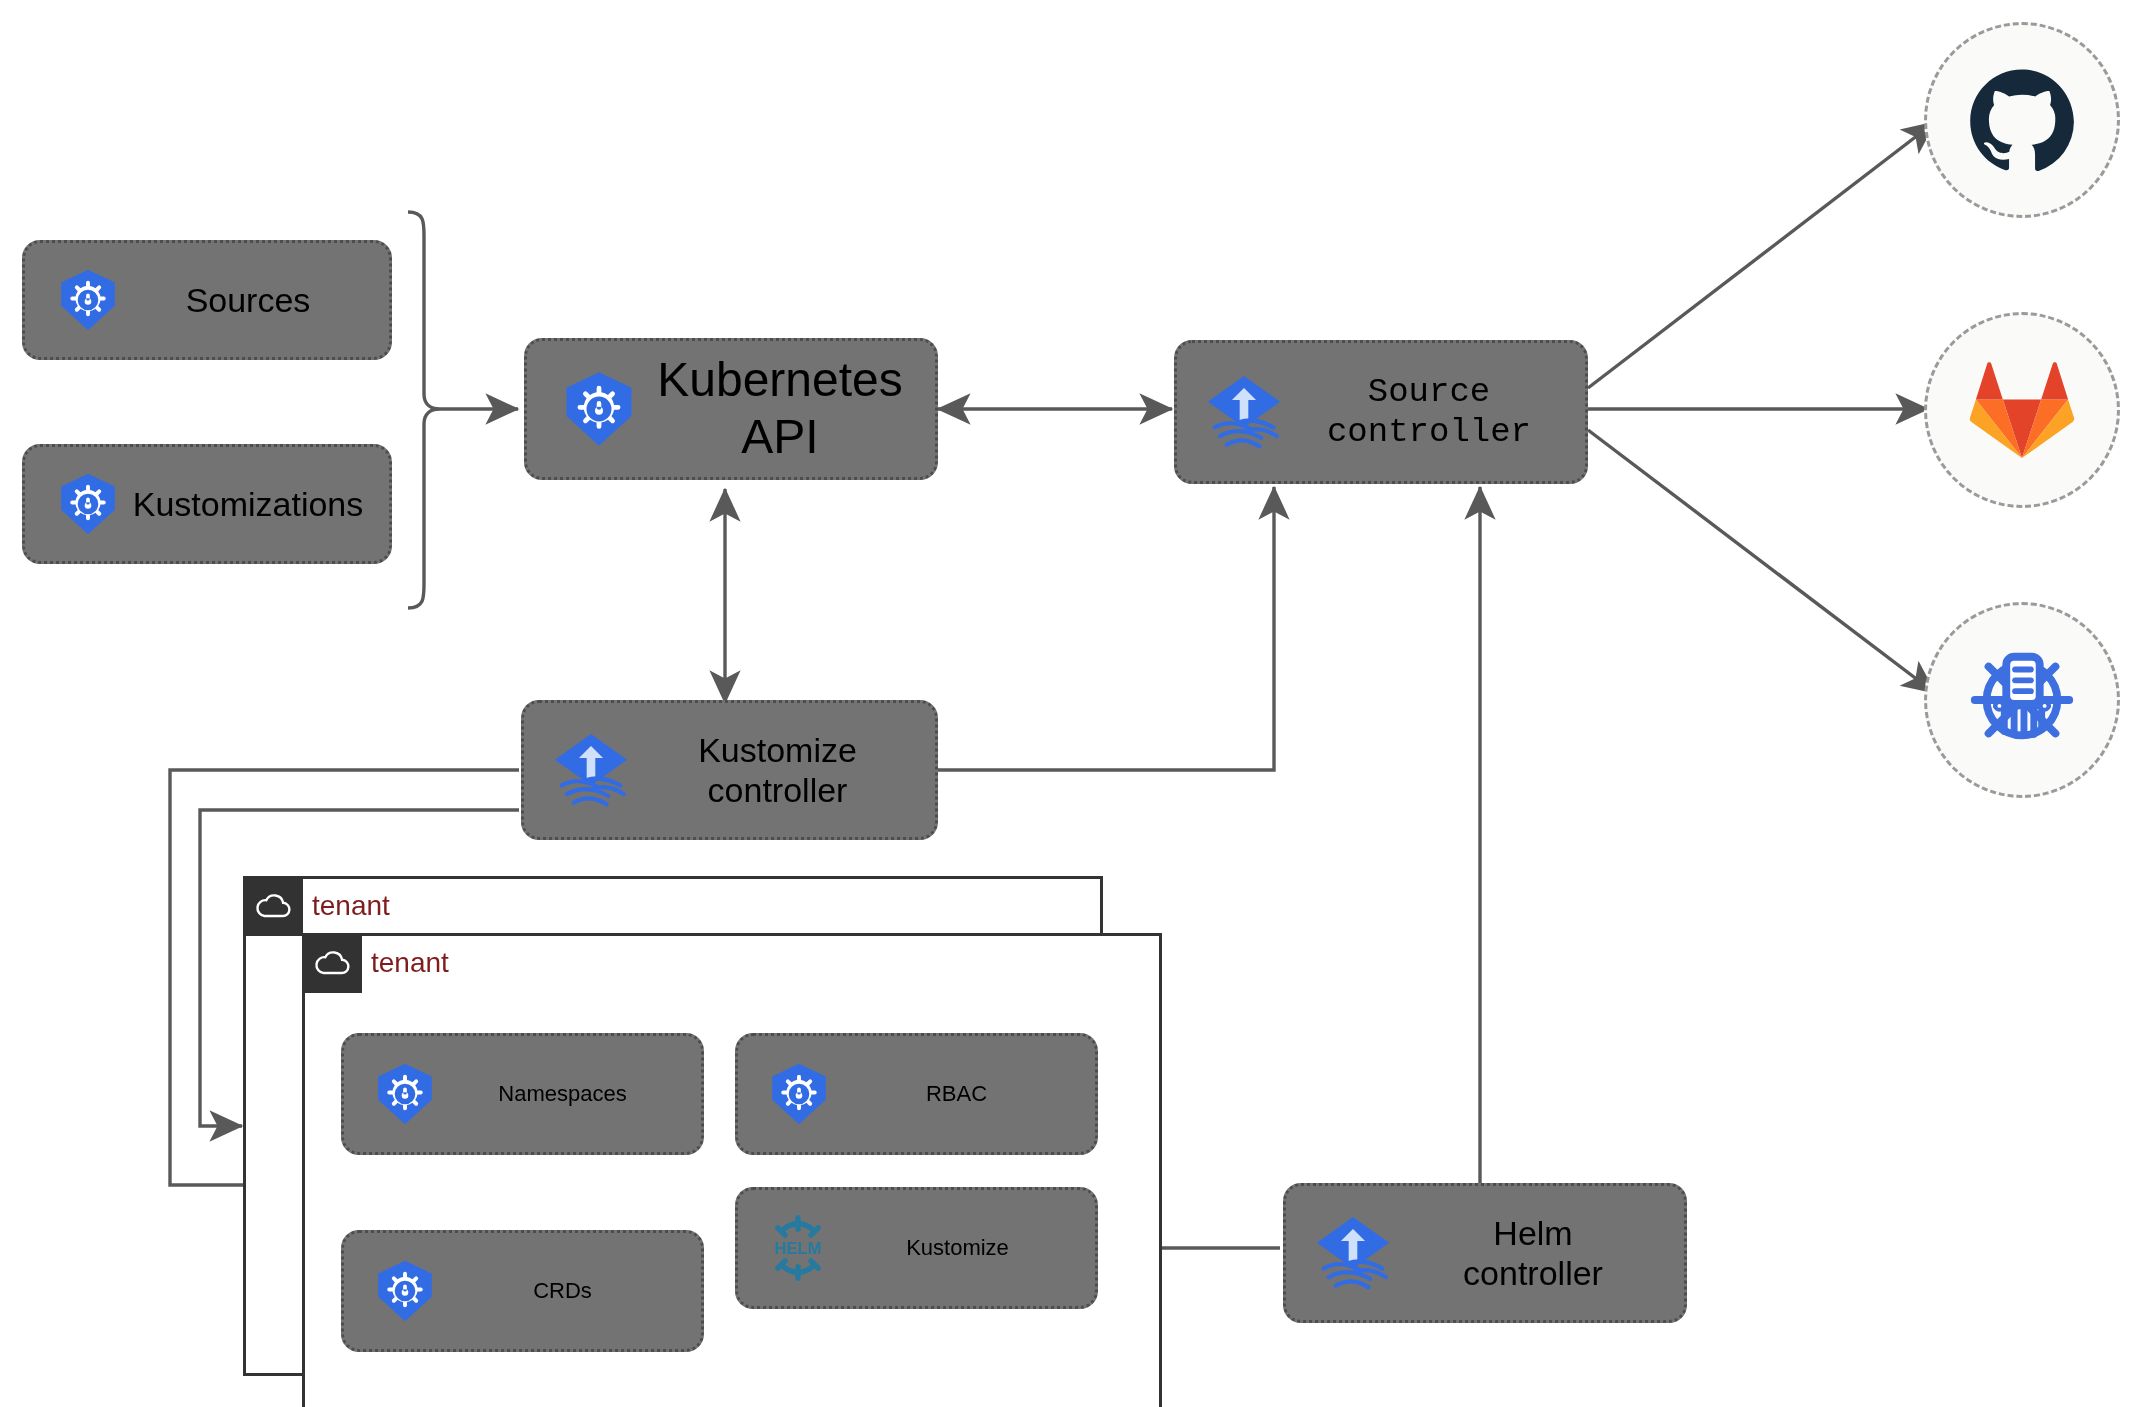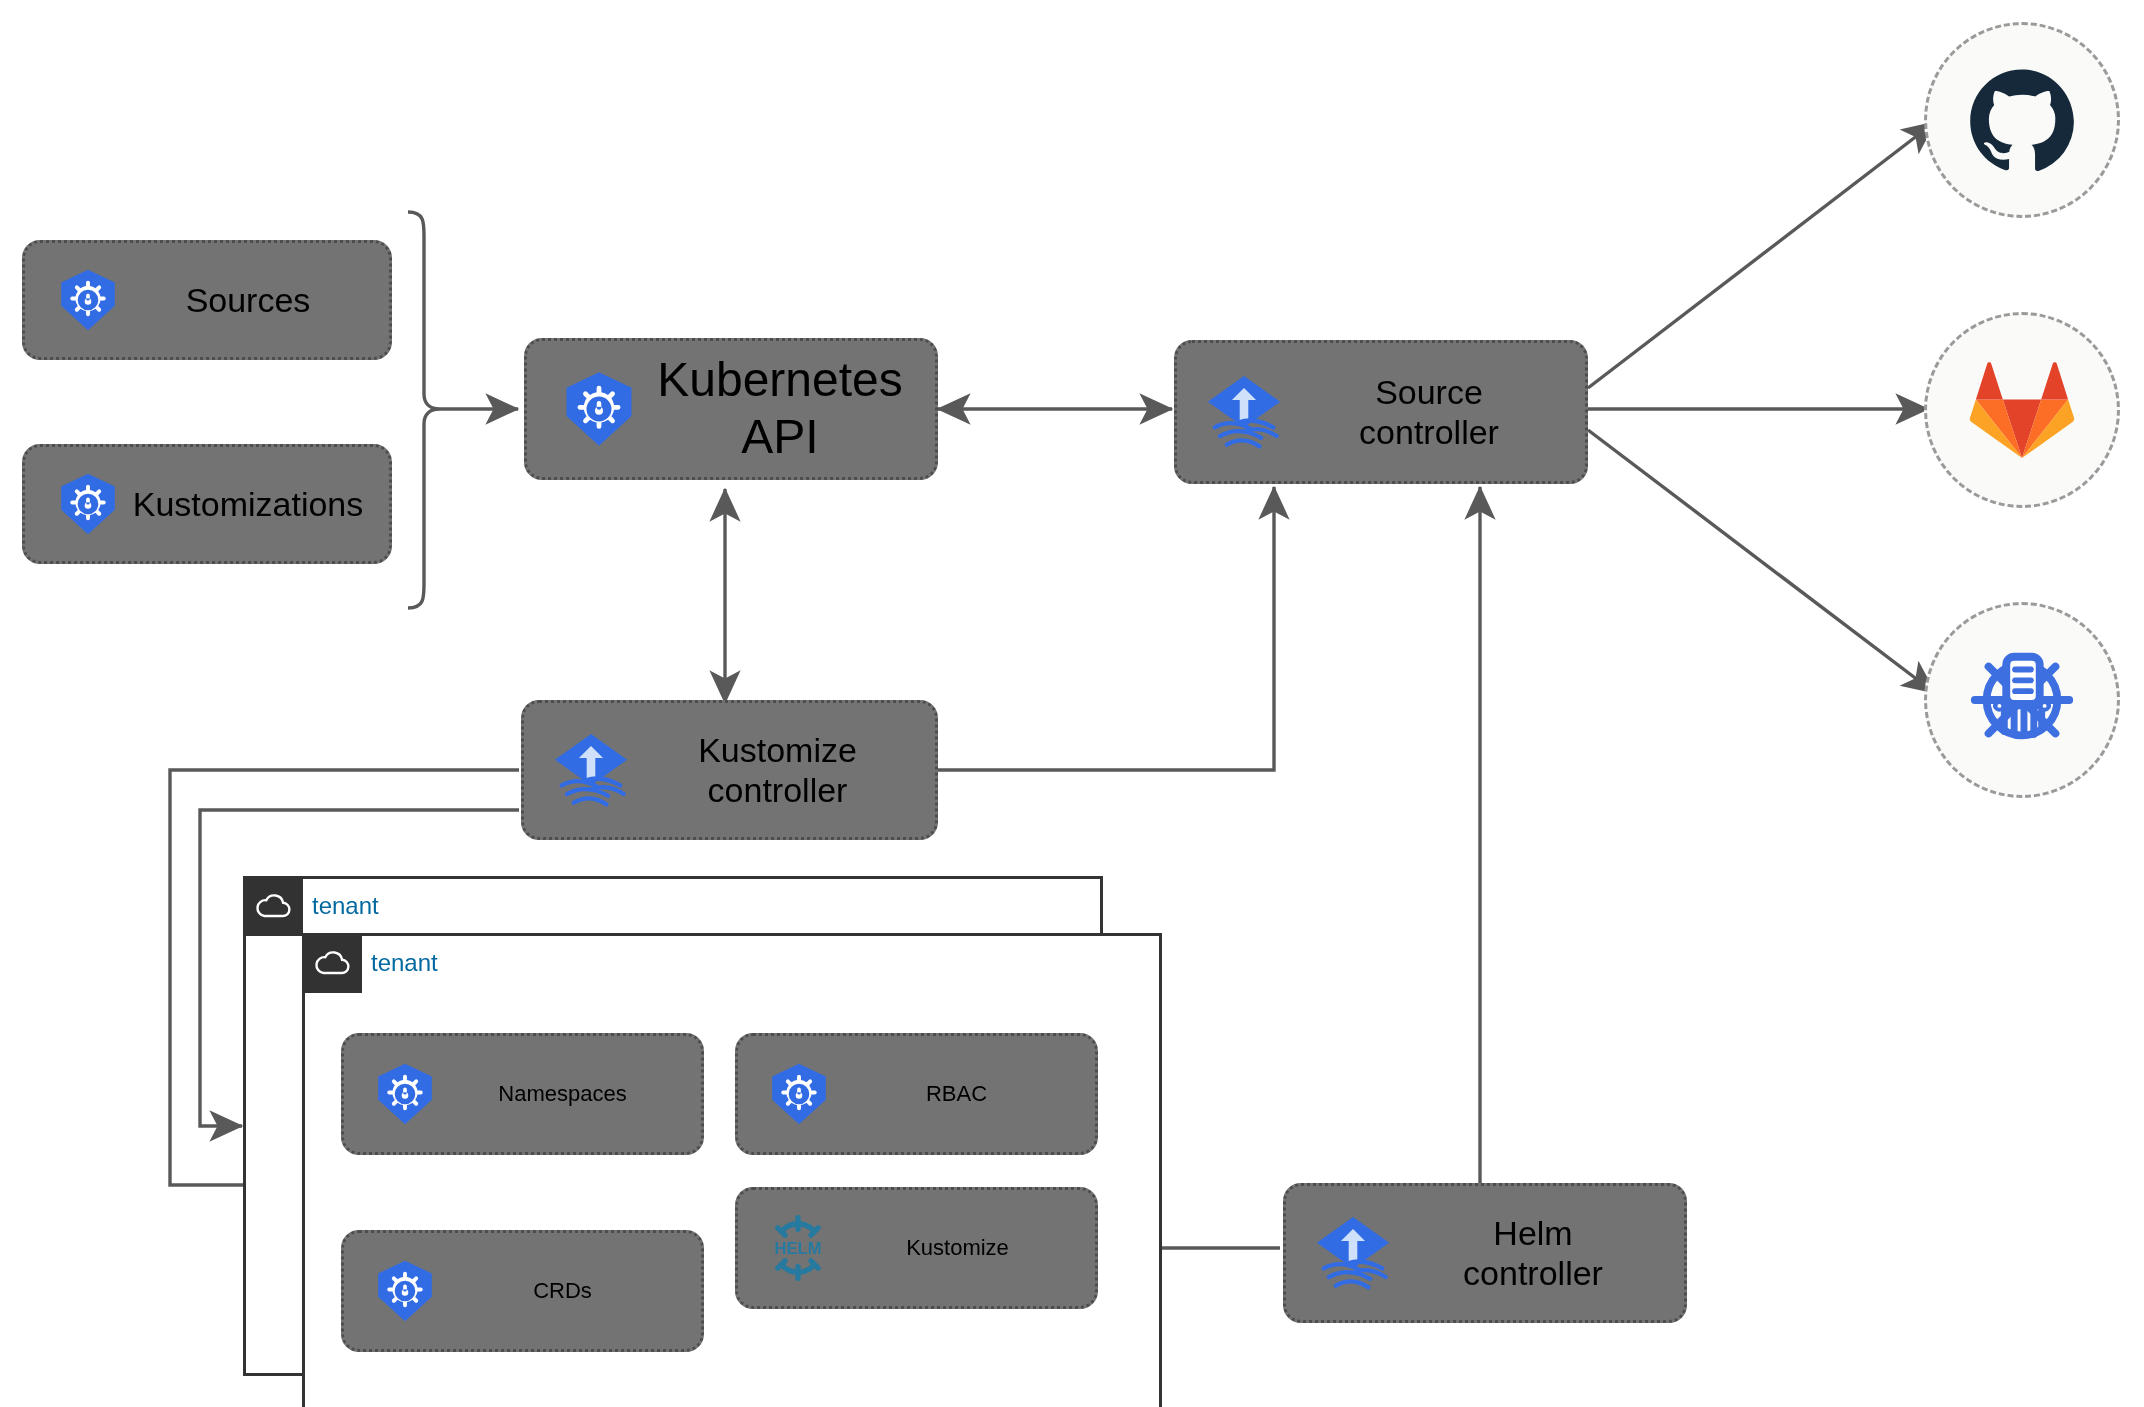--- a/index.html
+++ b/index.html
@@ -54,21 +54,21 @@
     left:-3px;top:-3px;
     height:60px;width:60px;
     background:#323232;
     display:flex;align-items:center;justify-content:center;
   }
   .tenant .tab-title{
     position:absolute;
     left:66px;top:-3px;
     height:60px;
     display:flex;align-items:center;
-    font-size:24px;color:#0369a1;
+    font-size:28px;color:#7f1d1d;
   }
   .tenant .body{position:absolute;left:0;top:60px;right:0;bottom:0;}
 
   .res{ }
   .res .label{font-size:22px;}
 
   .k8s-ic{width:66px;height:66px;}
   .flux-ic{width:86px;height:86px;}
   .helm-ic{width:72px;height:72px;}
   .cloud-ic{width:40px;height:30px;}
@@ -143,21 +143,21 @@
       <svg style="width:80px;height:80px;" viewBox="0 0 64 64">
           <g>
             <path fill="#326CE5" d="M32 2.6 58 15v22.6L32 61.4 6 37.6V15z"></path>
             <path fill="#fff" d="M32 13.4a1.9 1.9 0 0 0-1.9 1.9v3.2a14 14 0 0 0-5.3 2.2l-2.3-2.3a1.9 1.9 0 1 0-2.7 2.7l2.3 2.3a14 14 0 0 0-2.2 5.3h-3.2a1.9 1.9 0 1 0 0 3.8h3.2a14 14 0 0 0 2.2 5.3l-2.3 2.3a1.9 1.9 0 1 0 2.7 2.7l2.3-2.3a14 14 0 0 0 5.3 2.2v3.2a1.9 1.9 0 1 0 3.8 0v-3.2a14 14 0 0 0 5.3-2.2l2.3 2.3a1.9 1.9 0 1 0 2.7-2.7l-2.3-2.3a14 14 0 0 0 2.2-5.3h3.2a1.9 1.9 0 1 0 0-3.8h-3.2a14 14 0 0 0-2.2-5.3l2.3-2.3a1.9 1.9 0 1 0-2.7-2.7l-2.3 2.3a14 14 0 0 0-5.3-2.2v-3.2a1.9 1.9 0 0 0-1.9-1.9zm0 8.6a10 10 0 1 1 0 20 10 10 0 0 1 0-20zm0 3.6a1.8 1.8 0 0 0-1.8 1.8v3.3a1.8 1.8 0 0 0 3.6 0v-3.3a1.8 1.8 0 0 0-1.8-1.8zm0 4.6a3.2 3.2 0 1 1 0 6.4 3.2 3.2 0 0 1 0-6.4z"></path>
           </g>
         </svg>
     </span>
     <span class="label" style="font-size:48px;">Kubernetes API</span>
   </div>
 
-  <div class="node" style="left:1174px;top:340px;width:414px;height:144px;">
+  <div class="node" style="left:1174px;top:340px;width:414px;height:144px;font-family:Liberation Mono, monospace;">
     <span class="ic" style="margin-left:24px;">
       <svg class="flux-ic" viewBox="0 0 100 100">
         <path fill="#326CE5" d="M50 8 92 38 50 68 8 38z"></path>
         <path fill="#cfe0fb" d="M50 22 64 36 55 36 55 62 45 62 45 36 36 36z"></path>
         <g fill="none" stroke="#326CE5" stroke-width="5" stroke-linecap="round">
           <path d="M16 68 C 30 60, 44 62, 58 70"></path>
           <path d="M22 78 C 38 69, 54 71, 70 80"></path>
           <path d="M30 88 C 44 80, 56 82, 68 90"></path>
           <path d="M44 62 C 56 58, 70 60, 84 68"></path>
           <path d="M52 72 C 64 68, 76 70, 88 78"></path>

